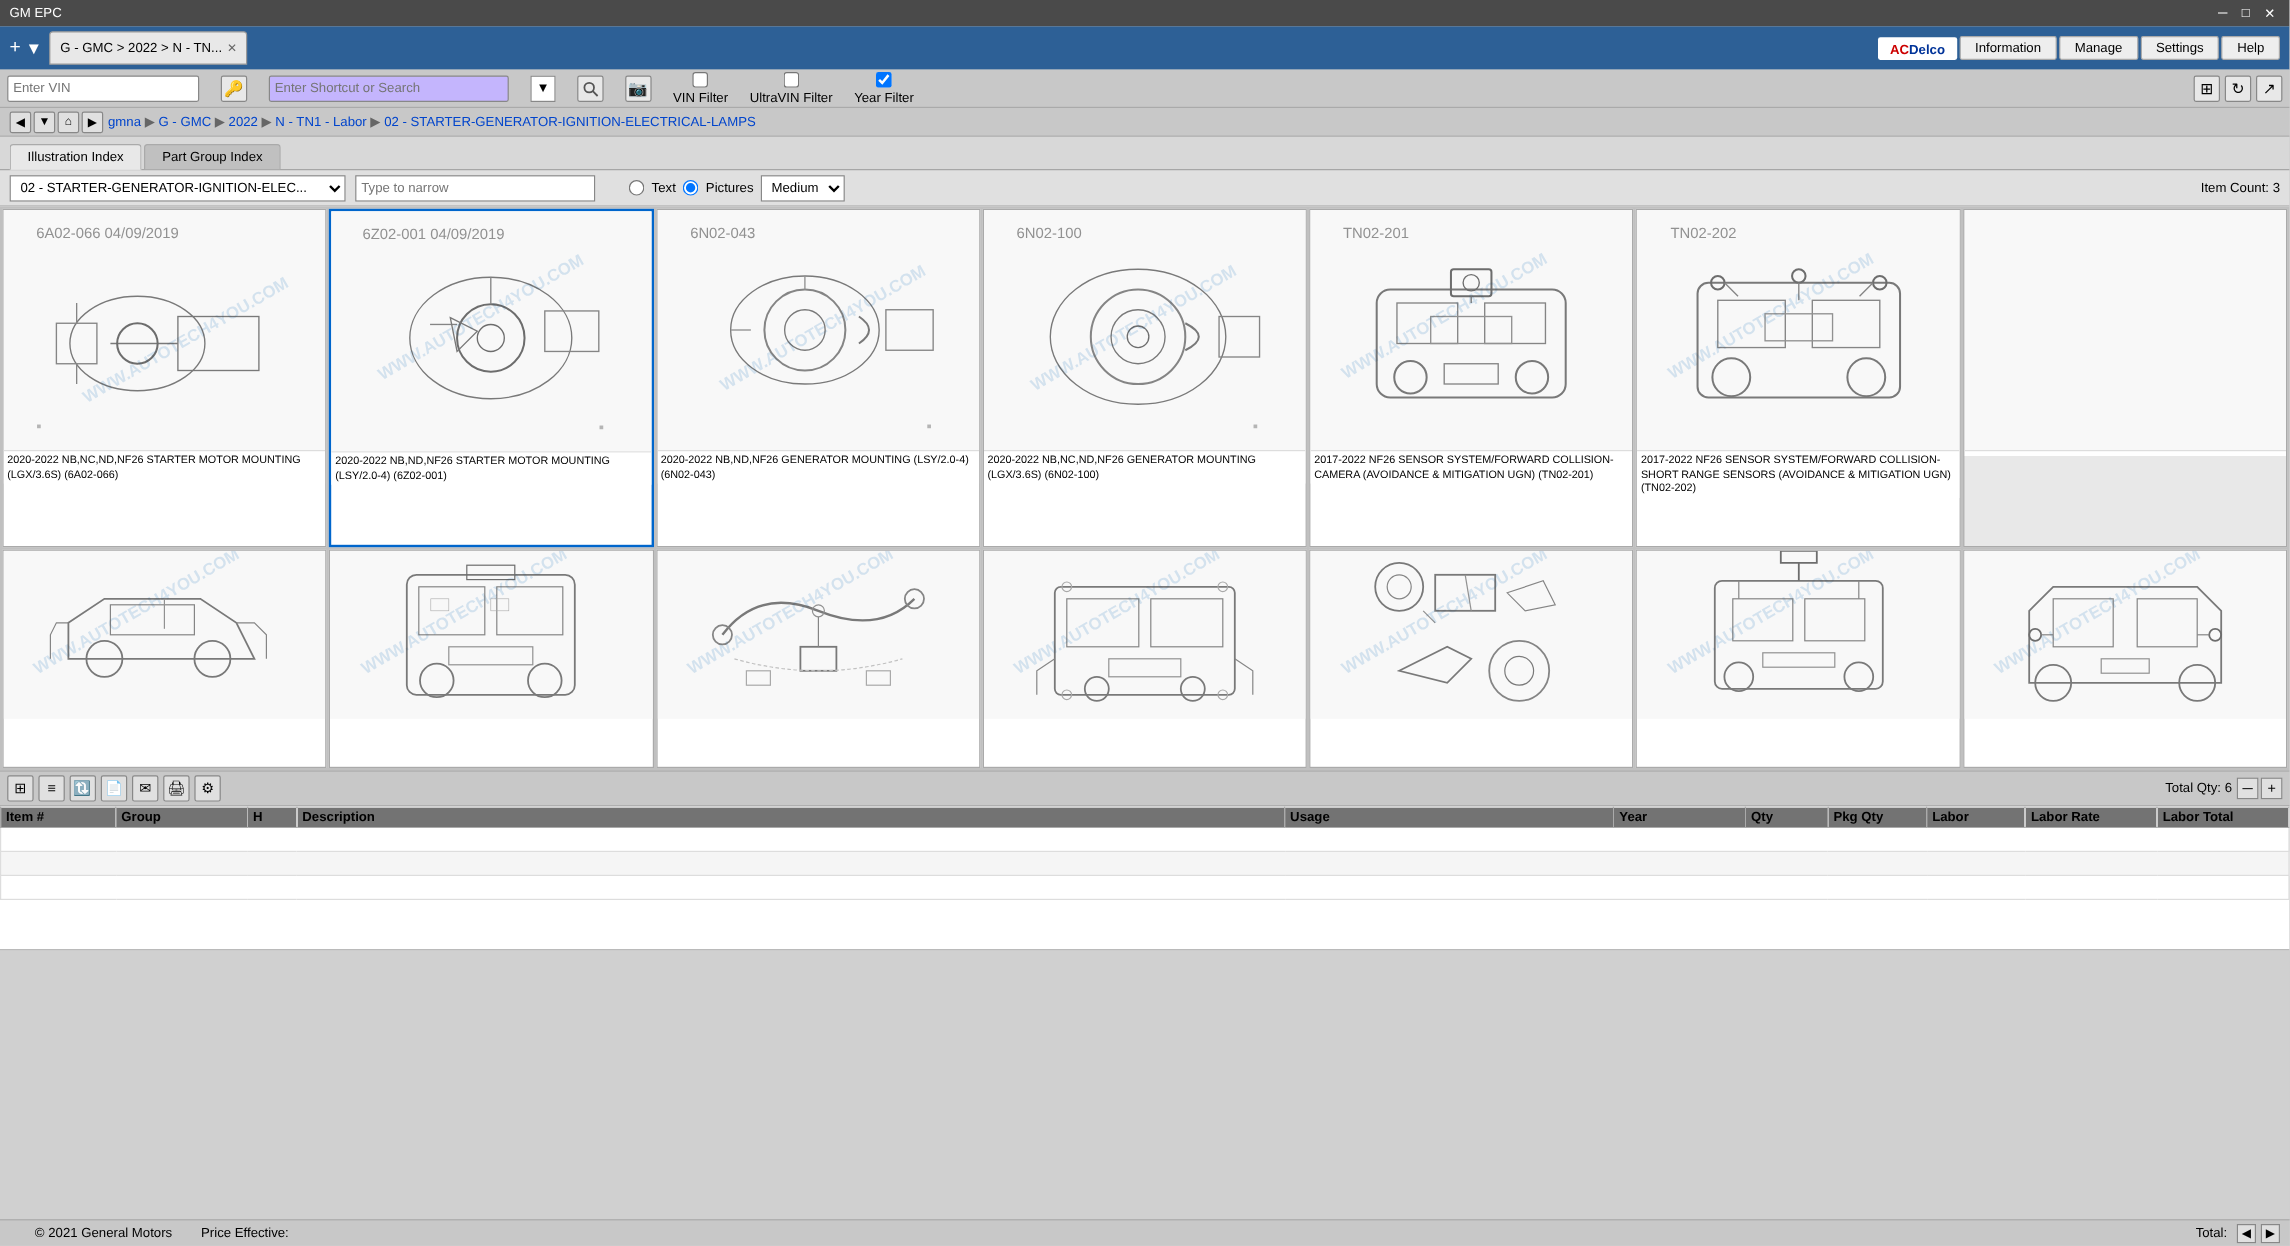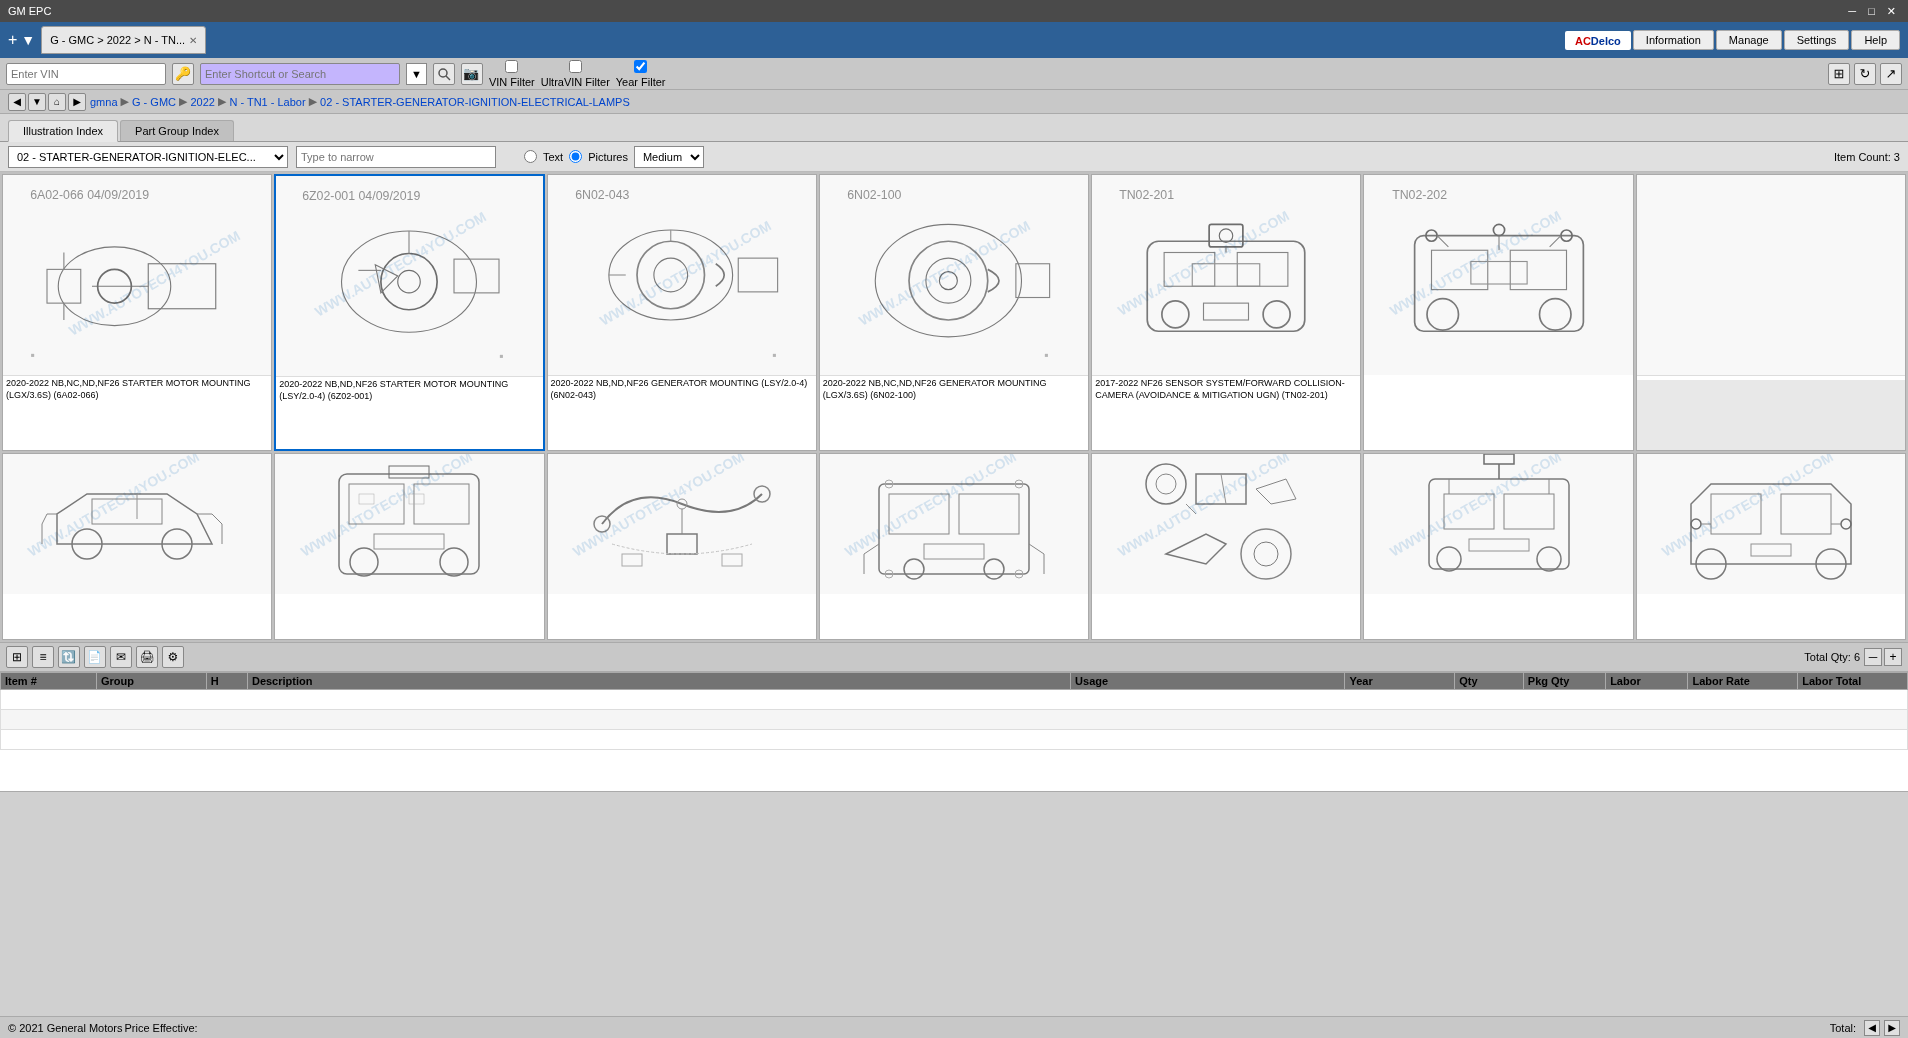--- a/index.html
+++ b/index.html
@@ -61,21 +61,21 @@
       border-radius: 2px;
     }
 
     
     .toolbar {
       background: #c8c8c8;
       height: 32px;
       display: flex;
       align-items: center;
       padding: 0 6px;
-      gap: 6px;
+      gap: 18px;
       border-bottom: 1px solid #aaa;
     }
     .vin-input {
       width: 160px;
       height: 22px;
       border: 1px solid #888;
       padding: 2px 4px;
       font-size: 11px;
       background: #fff;
       border-radius: 2px;
@@ -578,20 +578,21 @@
           <circle cx="150" cy="115" r="14" fill="none" stroke="#444" stroke-width="1.5"></circle>
 
           <circle cx="40" cy="45" r="5" fill="none" stroke="#333" stroke-width="1.5"></circle>
           <circle cx="100" cy="40" r="5" fill="none" stroke="#333" stroke-width="1.5"></circle>
           <circle cx="160" cy="45" r="5" fill="none" stroke="#333" stroke-width="1.5"></circle>
           <line x1="45" y1="45" x2="55" y2="55" stroke="#555" stroke-width="1"></line>
           <line x1="100" y1="45" x2="100" y2="58" stroke="#555" stroke-width="1"></line>
           <line x1="155" y1="45" x2="145" y2="55" stroke="#555" stroke-width="1"></line>
         </svg>
       </div>
+      <div class="image-caption">2017-2022  NF26  SENSOR SYSTEM/FORWARD COLLISION-SHORT RANGE SENSORS (AVOIDANCE &amp; MITIGATION UGN)  (TN02-202)</div>
     </div>
 
     <div class="image-cell" style="background:#e8e8e8;">
       <div class="image-area" style="height: 200px;"></div>
       <div class="image-caption"></div>
     </div>
 
     <div class="image-cell">
       <div class="image-area" style="height: 140px; position:relative; overflow:hidden;">
         <div class="watermark" style="top:30%;left:5%;">WWW.AUTOTECH4YOU.COM</div>
@@ -768,21 +769,21 @@
           <td colspan="11" style="height:20px;"></td>
         </tr>
       <tr>
           <td colspan="11" style="height:20px;"></td>
         </tr>
     </tbody>
   </table>
 </div>
 
 <div class="status-bar">
-  <div style="display:flex;gap:2px;">
+  <div style="display:flex;gap:24px;margin-left:21px;">
     <span>© 2021 General Motors</span>
     <span>
       <span>Price Effective:</span>
       <span></span>
     </span>
   </div>
   <div class="status-bar-right">
     <span>Total:</span>
     <span></span>
     <div class="scroll-btn">◀</div>

